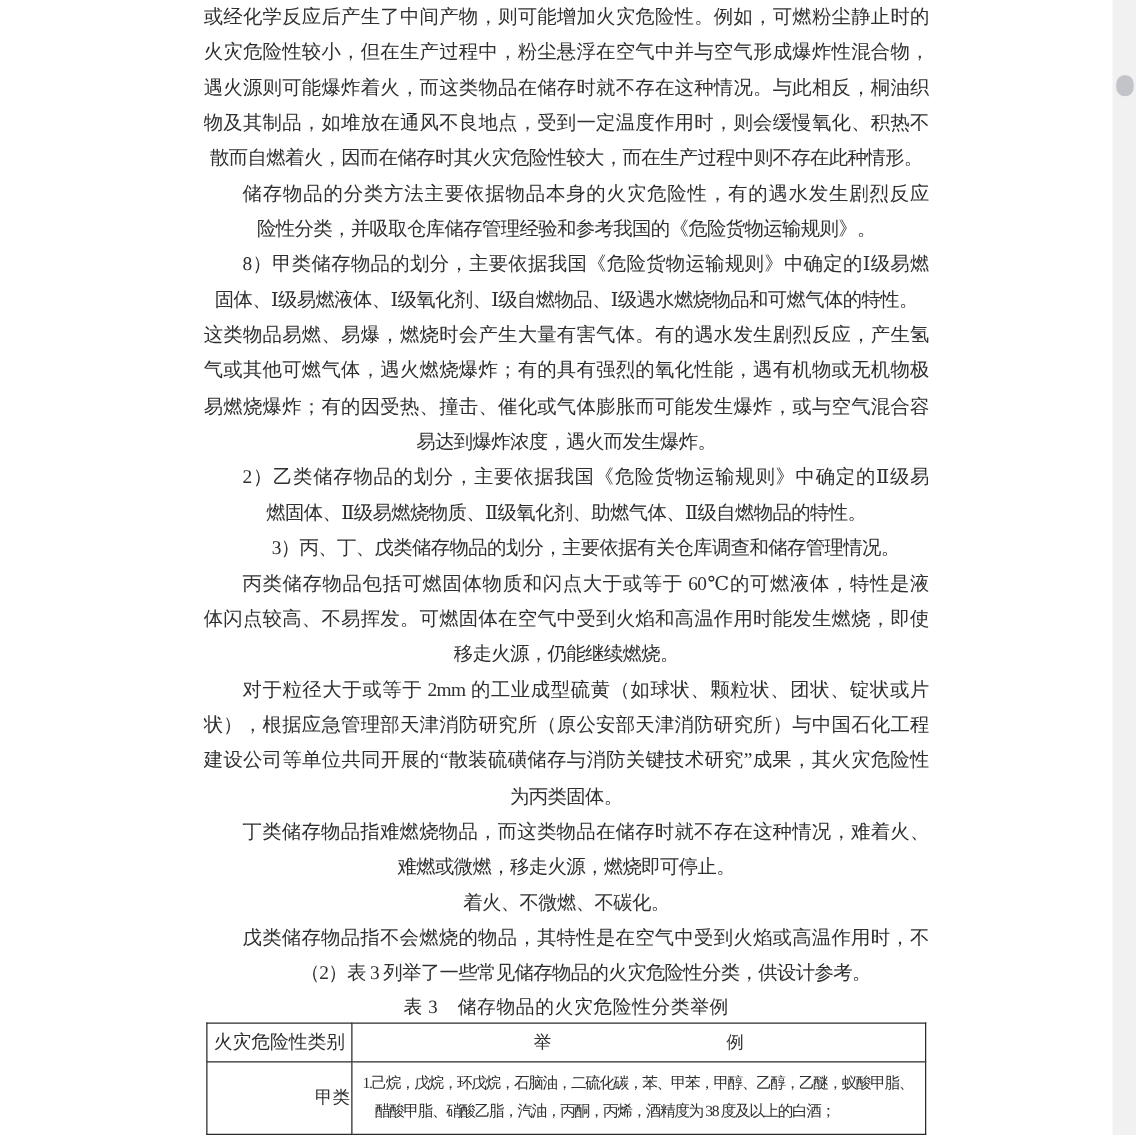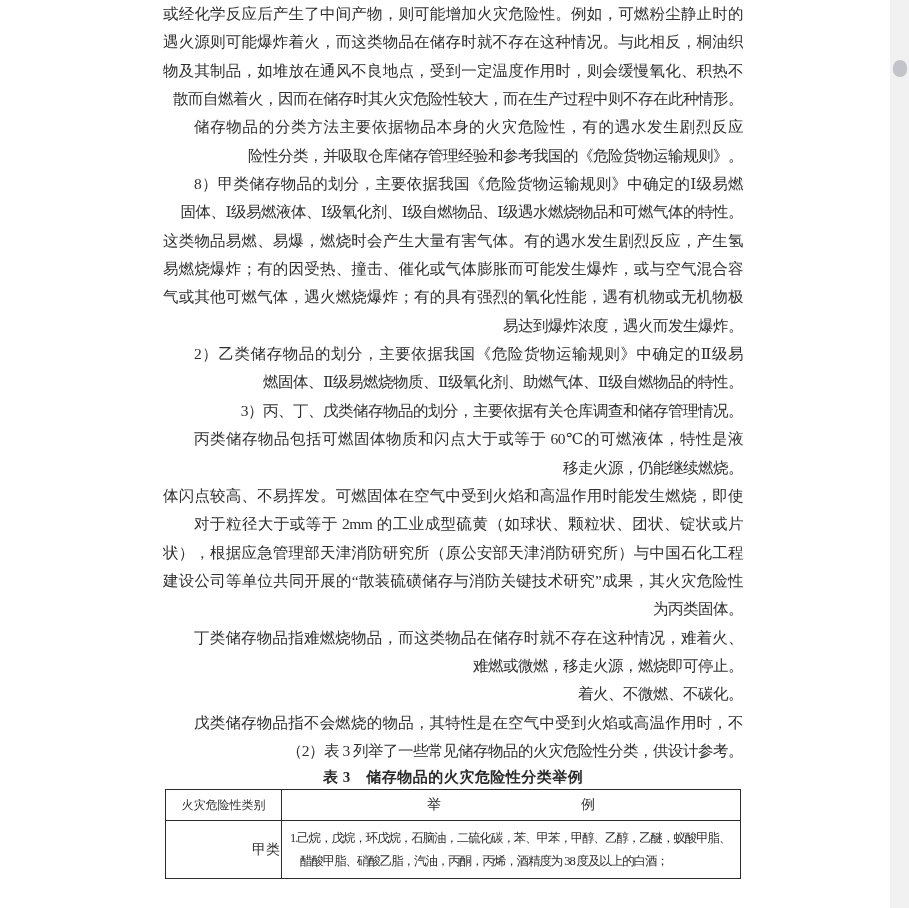--- a/index.html
+++ b/index.html
@@ -24,55 +24,55 @@
     width: 580px;
     color: #2f2f2f;
   }
   .textflow { width: 580px; }
   .line {
     height: 28.35px;
     line-height: 28.35px;
     font-size: 15.5px;
     letter-spacing: -0.5px;
     white-space: nowrap;
-    text-align: right;
+    text-align: center;
     overflow: visible;
   }
   .line.fill {
     white-space: normal;
     text-align: justify;
     text-align-last: justify;
     overflow: hidden;
   }
   .line.indent { padding-left: 31px; }
   .caption {
     margin-top: 1px;
     height: 23px;
     line-height: 23px;
     text-align: center;
-    font-weight: bold;
+    font-weight: normal;
     font-size: 15px;
     letter-spacing: 0.5px;
     color: #2b2b2b;
   }
   table.cls {
     margin-left: 2px;
     width: 576px;
     border-collapse: collapse;
     table-layout: fixed;
     color: #2f2f2f;
   }
   table.cls th, table.cls td {
     border: 1.5px solid #2b2b2b;
   }
   th.cat-h {
     width: 113px;
     height: 28px;
     font-weight: normal;
-    font-size: 12px;
+    font-size: 15px;
     text-align: center;
     letter-spacing: 0px;
   }
   th.ex-h { height: 28px; font-weight: normal; }
   .ex-h-inner {
     display: flex;
     justify-content: center;
     gap: 140px;
     font-size: 14px;
   }
@@ -113,37 +113,38 @@
 </style>
 </head>
 <body>
 
 <div class="viewport">
 
   <div class="page">
 
     <div class="textflow" id="lines">
         <div class="line fill">或经化学反应后产生了中间产物，则可能增加火灾危险性。例如，可燃粉尘静止时的</div>
+        <div class="line fill">火灾危险性较小，但在生产过程中，粉尘悬浮在空气中并与空气形成爆炸性混合物，</div>
         <div class="line fill">遇火源则可能爆炸着火，而这类物品在储存时就不存在这种情况。与此相反，桐油织</div>
         <div class="line fill">物及其制品，如堆放在通风不良地点，受到一定温度作用时，则会缓慢氧化、积热不</div>
         <div class="line">散而自燃着火，因而在储存时其火灾危险性较大，而在生产过程中则不存在此种情形。</div>
         <div class="line indent fill">储存物品的分类方法主要依据物品本身的火灾危险性，有的遇水发生剧烈反应</div>
         <div class="line">险性分类，并吸取仓库储存管理经验和参考我国的《危险货物运输规则》。</div>
         <div class="line indent fill">8）甲类储存物品的划分，主要依据我国《危险货物运输规则》中确定的Ⅰ级易燃</div>
         <div class="line">固体、Ⅰ级易燃液体、Ⅰ级氧化剂、Ⅰ级自燃物品、Ⅰ级遇水燃烧物品和可燃气体的特性。</div>
         <div class="line fill">这类物品易燃、易爆，燃烧时会产生大量有害气体。有的遇水发生剧烈反应，产生氢</div>
+        <div class="line fill">气或其他可燃气体，遇火燃烧爆炸；有的具有强烈的氧化性能，遇有机物或无机物极</div>
         <div class="line fill">易燃烧爆炸；有的因受热、撞击、催化或气体膨胀而可能发生爆炸，或与空气混合容</div>
-        <div class="line fill">气或其他可燃气体，遇火燃烧爆炸；有的具有强烈的氧化性能，遇有机物或无机物极</div>
         <div class="line">易达到爆炸浓度，遇火而发生爆炸。</div>
         <div class="line indent fill">2）乙类储存物品的划分，主要依据我国《危险货物运输规则》中确定的Ⅱ级易</div>
         <div class="line">燃固体、Ⅱ级易燃烧物质、Ⅱ级氧化剂、助燃气体、Ⅱ级自燃物品的特性。</div>
         <div class="line indent">3）丙、丁、戊类储存物品的划分，主要依据有关仓库调查和储存管理情况。</div>
         <div class="line indent fill">丙类储存物品包括可燃固体物质和闪点大于或等于 60℃的可燃液体，特性是液</div>
+        <div class="line fill">体闪点较高、不易挥发。可燃固体在空气中受到火焰和高温作用时能发生燃烧，即使</div>
         <div class="line">移走火源，仍能继续燃烧。</div>
-        <div class="line fill">体闪点较高、不易挥发。可燃固体在空气中受到火焰和高温作用时能发生燃烧，即使</div>
         <div class="line indent fill">对于粒径大于或等于 2mm 的工业成型硫黄（如球状、颗粒状、团状、锭状或片</div>
         <div class="line fill">状），根据应急管理部天津消防研究所（原公安部天津消防研究所）与中国石化工程</div>
         <div class="line fill">建设公司等单位共同开展的“散装硫磺储存与消防关键技术研究”成果，其火灾危险性</div>
         <div class="line">为丙类固体。</div>
         <div class="line indent fill">丁类储存物品指难燃烧物品，而这类物品在储存时就不存在这种情况，难着火、</div>
         <div class="line">难燃或微燃，移走火源，燃烧即可停止。</div>
         <div class="line">着火、不微燃、不碳化。</div>
         <div class="line indent fill">戊类储存物品指不会燃烧的物品，其特性是在空气中受到火焰或高温作用时，不</div>
         <div class="line indent">（2）表 3 列举了一些常见储存物品的火灾危险性分类，供设计参考。</div>
       </div>

